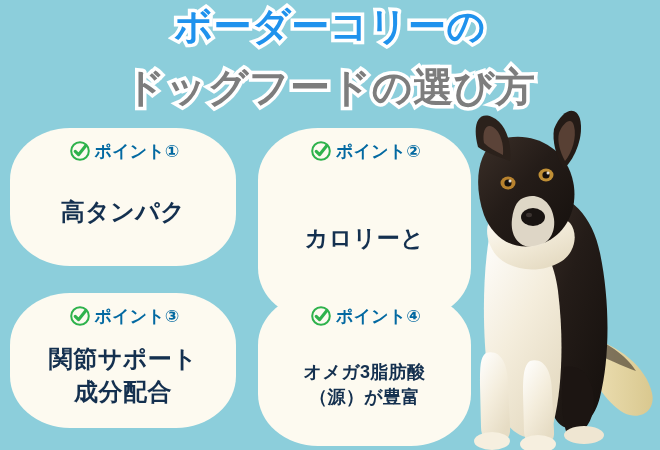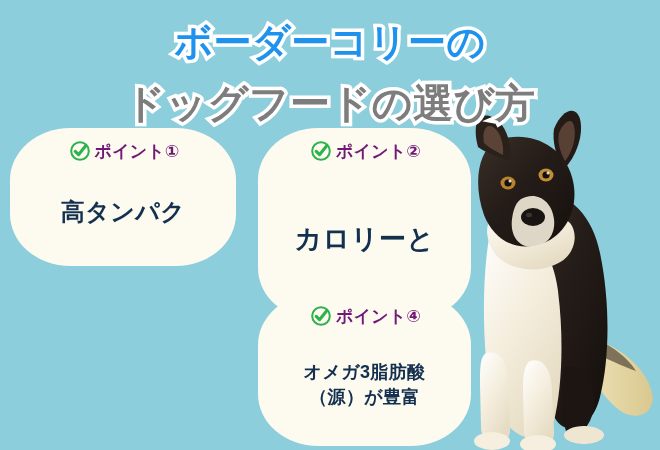--- a/index.html
+++ b/index.html
@@ -22,21 +22,21 @@
     width: 660px;
     height: 450px;
     background: #8ccedb;
     overflow: hidden;
   }
 
   
   .title-block {
     position: absolute;
     left: 0;
-    top: 22px;
+    top: 6px;
     width: 660px;
     text-align: center;
     line-height: 1.08;
     z-index: 6;
     pointer-events: none;
   }
   .title-line {
     font-weight: 900;
     letter-spacing: 0.01em;
     white-space: nowrap;
@@ -88,21 +88,21 @@
     display: flex;
     align-items: center;
     gap: 4px;
     height: 26px;
     margin-left: 2px;
   }
   .check-icon { width: 22px; height: 22px; display: block; flex: 0 0 auto; }
   .point-label {
     font-size: 17px;
     font-weight: 900;
-    color: #701a75;
+    color: #0369a1;
     letter-spacing: 0.01em;
     white-space: nowrap;
     line-height: 1;
   }
 
   .card-body {
     flex: 1 1 auto;
     display: flex;
     flex-direction: column;
     justify-content: center;
@@ -113,21 +113,21 @@
   .card-body-line {
     font-size: 23px;
     font-weight: 900;
     color: #14304f;
     letter-spacing: 0.02em;
     line-height: 1.35;
     white-space: nowrap;
     text-align: center;
   }
   .card-1 .card-body-line, .card-3 .card-body-line { font-size: 24px; }
-  .card-2 .card-body-line { font-size: 27px; }
+  .card-2 .card-body-line { font-size: 23px; }
   .card-4 .card-body-line { font-size: 18px; }
 </style>
 </head>
 <body style="background: rgb(140, 206, 219);">
 
 <div id="stage">
 
   <div class="dog-photo">
     <svg viewBox="0 0 230 345" xmlns="http://www.w3.org/2000/svg">
       <defs>
@@ -212,20 +212,33 @@
         <circle cx="12" cy="12" r="9.6" fill="none" stroke="#2eb24c" stroke-width="2.2"></circle>
         <path d="M6.8 12.4 L10.4 16 L18 6.6" fill="none" stroke="#2eb24c" stroke-width="3.4" stroke-linecap="round" stroke-linejoin="round"></path>
       </svg>
       <span class="point-label">ポイント②</span>
     </div>
     <div class="card-body">
       <div class="card-body-line">カロリーと</div>
     </div>
   </div>
 
+  <div class="card card-3">
+    <div class="card-head">
+      <svg class="check-icon" viewBox="0 0 24 24">
+        <circle cx="12" cy="12" r="9.6" fill="none" stroke="#2eb24c" stroke-width="2.2"></circle>
+        <path d="M6.8 12.4 L10.4 16 L18 6.6" fill="none" stroke="#2eb24c" stroke-width="3.4" stroke-linecap="round" stroke-linejoin="round"></path>
+      </svg>
+      <span class="point-label">ポイント③</span>
+    </div>
+    <div class="card-body">
+      <div class="card-body-line">関節サポート</div>
+      <div class="card-body-line">成分配合</div>
+    </div>
+  </div>
 
   <div class="card card-4">
     <div class="card-head">
       <svg class="check-icon" viewBox="0 0 24 24">
         <circle cx="12" cy="12" r="9.6" fill="none" stroke="#2eb24c" stroke-width="2.2"></circle>
         <path d="M6.8 12.4 L10.4 16 L18 6.6" fill="none" stroke="#2eb24c" stroke-width="3.4" stroke-linecap="round" stroke-linejoin="round"></path>
       </svg>
       <span class="point-label">ポイント④</span>
     </div>
     <div class="card-body">

